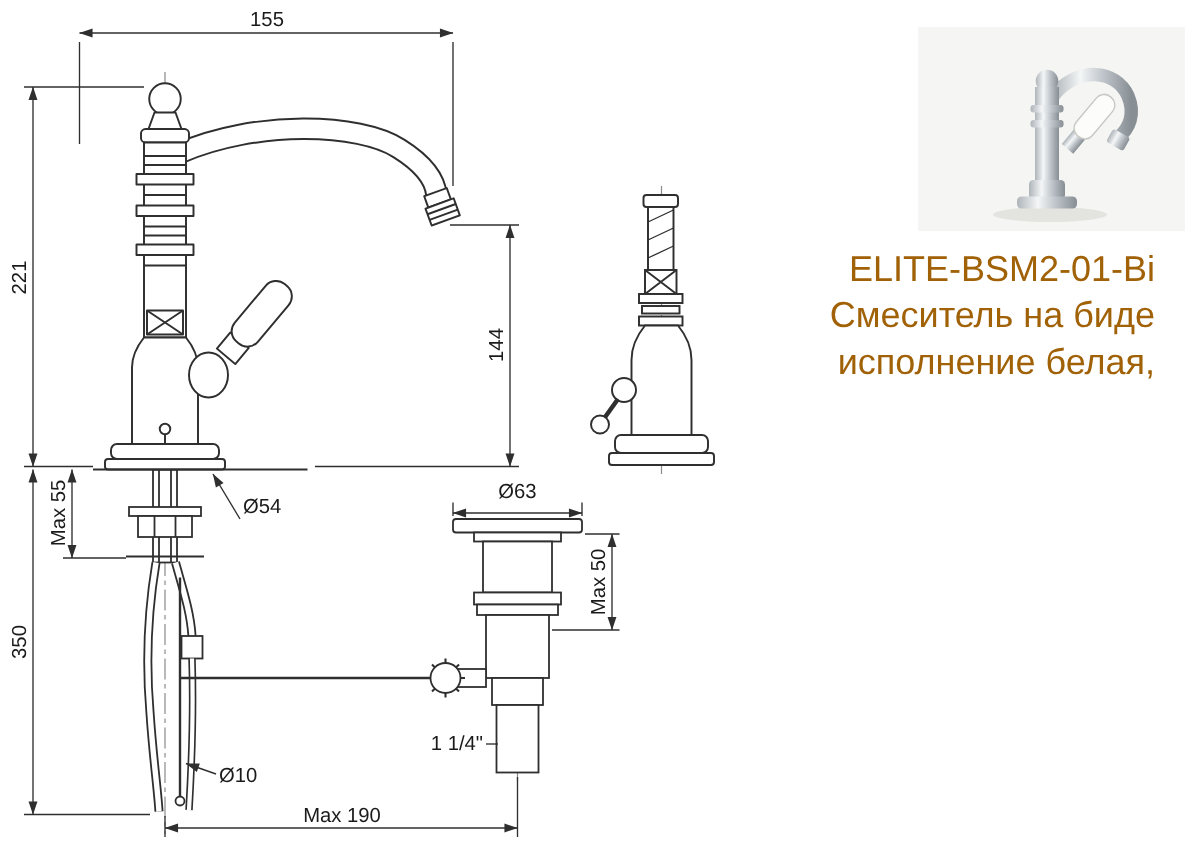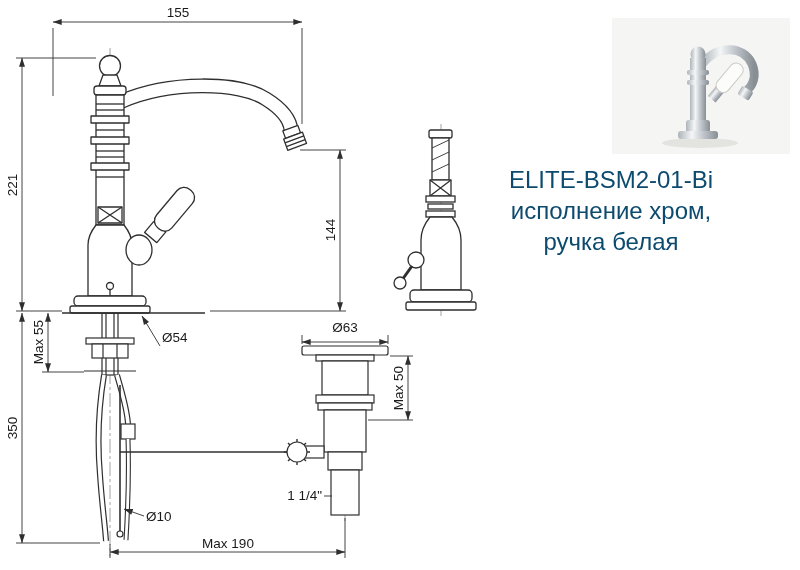--- a/index.html
+++ b/index.html
@@ -8,21 +8,21 @@
     background:#ffffff;
     font-family:"Liberation Sans", sans-serif;
     overflow:hidden;
   }
   .page { position:relative; width:652px; height:570px; background:#fff; }
   .drawing { position:absolute; left:0; top:0; }
   svg text { font-family:"Liberation Sans", sans-serif; }
   .photo-wrap { position:absolute; left:612px; top:18px; width:178px; height:136px; }
   .info-text {
     position:absolute; left:452px; top:164px; width:318px;
-    text-align:center; color:#0c4a6e;
+    text-align:right; color:#a16207;
     font-size:24px; line-height:31px;
   }
   .code { font-size:24px; }
 </style>
 </head>
 <body>
 
 <div class="page">
 
   <svg class="drawing" width="560" height="570" viewBox="0 0 560 570">
@@ -219,17 +219,17 @@
         <rect x="-7" y="-46" width="14" height="34" rx="6.5" fill="#fcfcfa" stroke="#c9c9c4" stroke-width="1"></rect>
       </g>
 
       <rect x="74" y="102" width="24" height="13" rx="3" fill="url(#chr)"></rect>
       <rect x="66" y="113" width="40" height="8" rx="3" fill="url(#chr)"></rect>
     </svg>
   </div>
 
   <div class="info-text">
     <div class="code">ELITE-BSM2-01-Bi</div>
-    <div>исполнение хром,</div>
-    <div>ручка белая</div>
+    <div>Смеситель на биде</div>
+    <div>исполнение белая,</div>
   </div>
 
 </div>
 
 </body></html>

